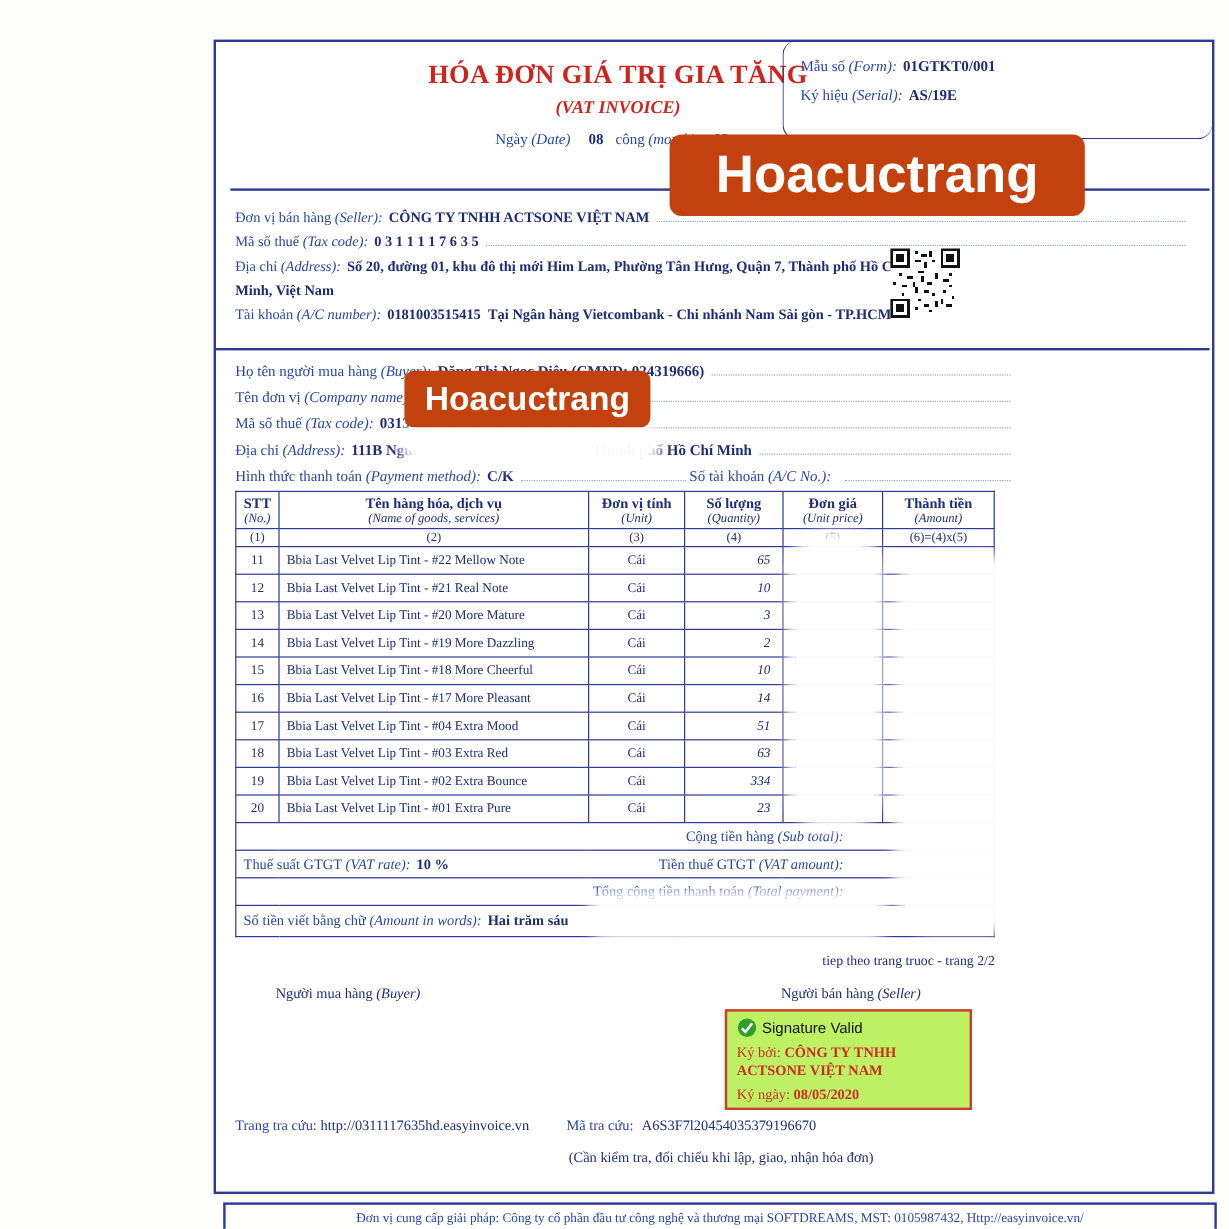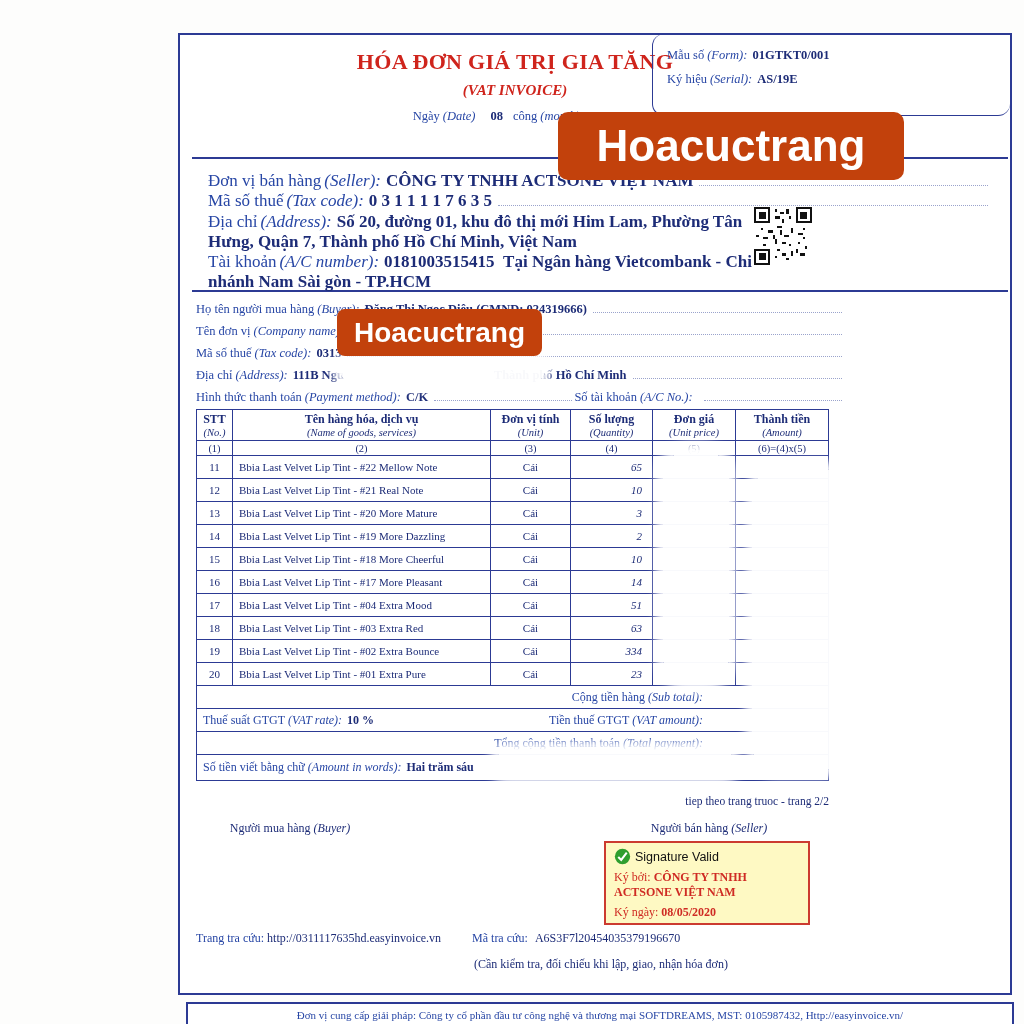--- a/index.html
+++ b/index.html
@@ -25,22 +25,22 @@
   .title-block { position:absolute; left:108px; top:14px; width:430px; text-align:center; }
   .title { color:var(--rd); font-weight:bold; font-size:22px; letter-spacing:.3px; }
   .subtitle { color:var(--rd); font-weight:bold; font-style:italic; font-size:15px; margin-top:7px; }
   .date-line { margin-top:10px; font-size:12.5px; color:var(--bl); }
   .date-line .val { margin:0 10px; }
   .form-box { position:absolute; right:-2px; top:-1px; width:358px; height:82px;
               border-left:1.5px solid var(--bd); border-bottom:1.5px solid var(--bd);
               padding:9px 0 16px 14px; font-size:12.5px; line-height:24px;border-radius:12px; }
 
   
-  .seller { position:relative; height:133px; border-bottom:2px solid var(--bd); margin:0 2px 0 12px;
-            padding:12px 16px 0 16px; font-size:17px; line-height:20.3px; }
+  .seller { position:relative; height:133px; border-bottom:2px solid var(--bd); margin:0 2px 0 0;
+            padding:12px 16px 0 16px; font-size:12px; line-height:20.3px; }
   .srow { display:flex; align-items:baseline; }
   .srow .dots { flex:1; border-bottom:1.5px dotted var(--dot); margin:0 4px 4px 6px; min-width:20px; }
   .wrap-limit { width:566px; }
   .qr { position:absolute; left:562px; top:48px; width:58px; height:58px; }
 
   
   .buyer { height:117px; padding:6px 16px 0 16px; font-size:12.5px; line-height:22px; }
   .brow { display:flex; align-items:baseline; width:648px; }
   .brow .dots { flex:1; border-bottom:1.5px dotted var(--dot); margin:0 2px 4px 6px; min-width:18px; }
   .brow .gap { width:150px; }
@@ -63,21 +63,21 @@
   .words-row td { height:26px; }
   .sumline.left { justify-content:flex-start; padding-left:6px; }
 
   
   .bottom { position:relative; height:200px; margin:0 4px 0 16px; font-size:12px; }
   .page-note { position:absolute; top:14px; right:177px; font-size:11.5px; color:var(--nv); }
   .sign { position:absolute; top:40px; width:200px; text-align:center; color:var(--nv); }
   .sign-buyer { left:-6px; }
   .sign-seller { left:413px; }
   .sigbox { position:absolute; left:408px; top:60px; width:206px; height:84px;
-            border:2px solid var(--sigred); background:#fef9c3; padding:5px 8px; }
+            border:2px solid var(--sigred); background:#bef264; padding:5px 8px; }
   .sig-valid { font-family:"Liberation Sans", sans-serif; font-size:12.5px; color:#111; display:flex; align-items:center; }
   .sig-check { width:17px; height:17px; margin-right:4px; flex:0 0 auto; }
   .sig-red { color:#cf2b24; font-size:12px; line-height:15px; margin-top:5px; }
   .sig-red .v { font-weight:bold; }
   .lookup { position:absolute; top:150px; left:0; font-size:12px; }
   .lookup .url { color:var(--nv); }
   .lookup .code { color:var(--nv); margin-left:4px; }
   .lookup .code-label { margin-left:28px; }
   .check-note { position:absolute; top:176px; left:0; width:100%; text-align:center; font-size:12px; color:var(--nv); }
 

